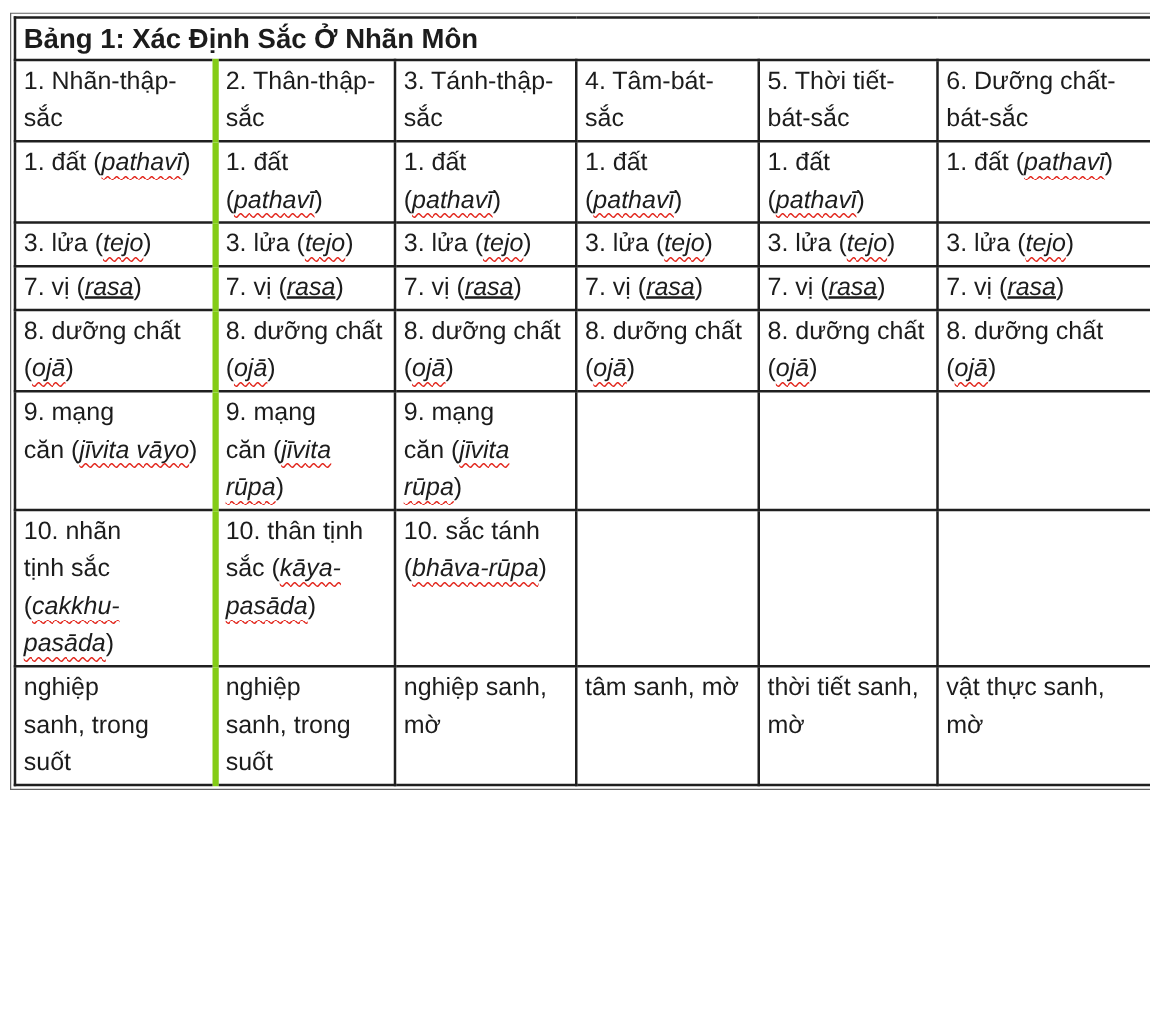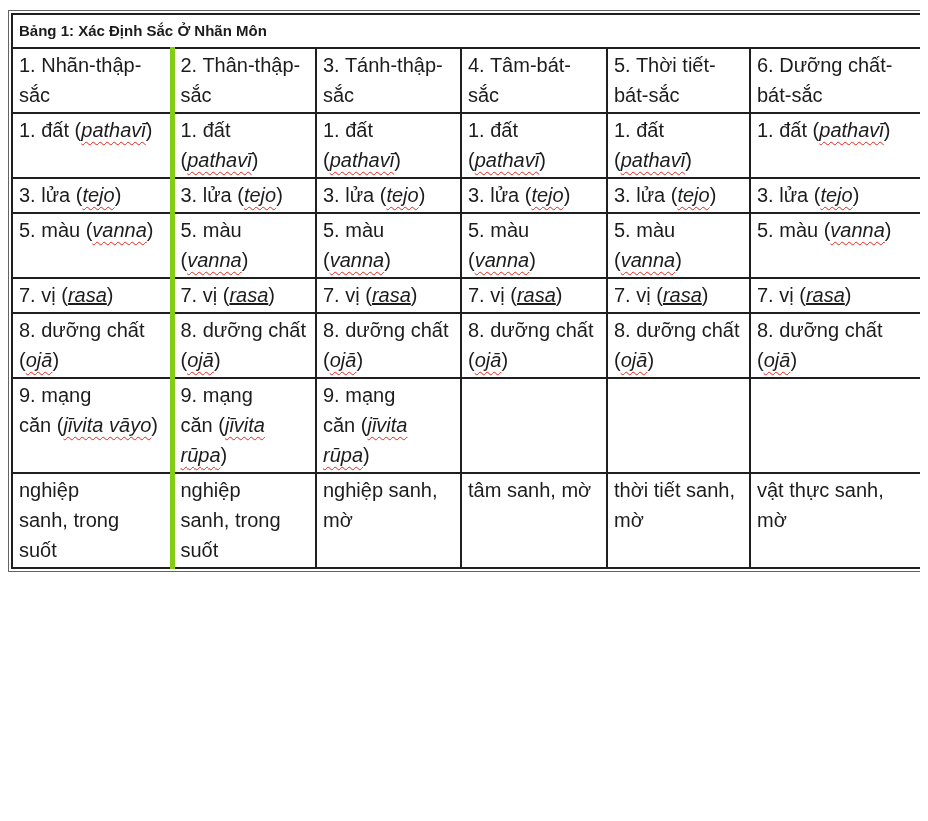--- a/index.html
+++ b/index.html
@@ -31,21 +31,21 @@
     line-height: 30px;
     background: #ffffff;
     overflow: hidden;
   }
   tr.header-row td:nth-child(2),
   tr.grid-row td:nth-child(2) {
     border-left: 5px solid #84cc16;
   }
   .title-cell {
     font-weight: bold;
-    font-size: 15px;
+    font-size: 22px;
     line-height: 28px;
     padding: 2px 6px;
   }
   .pali {
     font-style: italic;
     text-decoration: underline;
   }
   .wavy {
     text-decoration-line: underline;
     text-decoration-style: wavy;
@@ -91,28 +91,20 @@
         </tr>
         <tr class="grid-row">
           <td>3. lửa (<span class="pali wavy">tejo</span>)</td>
           <td>3. lửa (<span class="pali wavy">tejo</span>)</td>
           <td>3. lửa (<span class="pali wavy">tejo</span>)</td>
           <td>3. lửa (<span class="pali wavy">tejo</span>)</td>
           <td>3. lửa (<span class="pali wavy">tejo</span>)</td>
           <td>3. lửa (<span class="pali wavy">tejo</span>)</td>
         </tr>
         <tr class="grid-row">
-          <td>5. màu (<span class="pali wavy">vanna</span>)</td>
-          <td>5. màu<br>(<span class="pali wavy">vanna</span>)</td>
-          <td>5. màu<br>(<span class="pali wavy">vanna</span>)</td>
-          <td>5. màu<br>(<span class="pali wavy">vanna</span>)</td>
-          <td>5. màu<br>(<span class="pali wavy">vanna</span>)</td>
-          <td>5. màu (<span class="pali wavy">vanna</span>)</td>
-        </tr>
-        <tr class="grid-row">
           <td>7. vị (<span class="pali">rasa</span>)</td>
           <td>7. vị (<span class="pali">rasa</span>)</td>
           <td>7. vị (<span class="pali">rasa</span>)</td>
           <td>7. vị (<span class="pali">rasa</span>)</td>
           <td>7. vị (<span class="pali">rasa</span>)</td>
           <td>7. vị (<span class="pali">rasa</span>)</td>
         </tr>
         <tr class="grid-row">
           <td>8. dưỡng chất<br>(<span class="pali wavy">ojā</span>)</td>
           <td>8. dưỡng chất<br>(<span class="pali wavy">ojā</span>)</td>
@@ -123,20 +115,28 @@
         </tr>
         <tr class="grid-row">
           <td>9. mạng<br>căn (<span class="pali wavy">jīvita vāyo</span>)</td>
           <td>9. mạng<br>căn (<span class="pali wavy">jīvita</span><br><span class="pali wavy">rūpa</span>)</td>
           <td>9. mạng<br>căn (<span class="pali wavy">jīvita</span><br><span class="pali wavy">rūpa</span>)</td>
           <td></td>
           <td></td>
           <td></td>
         </tr>
         <tr class="grid-row">
+          <td>10. nhãn<br>tịnh sắc<br>(<span class="pali wavy">cakkhu-</span><br><span class="pali wavy">pasāda</span>)</td>
+          <td>10. thân tịnh<br>sắc (<span class="pali wavy">kāya-</span><br><span class="pali wavy">pasāda</span>)</td>
+          <td>10. sắc tánh<br>(<span class="pali wavy">bhāva-rūpa</span>)</td>
+          <td></td>
+          <td></td>
+          <td></td>
+        </tr>
+        <tr class="grid-row">
           <td>nghiệp<br>sanh, trong<br>suốt</td>
           <td>nghiệp<br>sanh, trong<br>suốt</td>
           <td>nghiệp sanh,<br>mờ</td>
           <td>tâm sanh, mờ</td>
           <td>thời tiết sanh,<br>mờ</td>
           <td>vật thực sanh,<br>mờ</td>
         </tr>
       </tbody>
   </table>
 </div>

